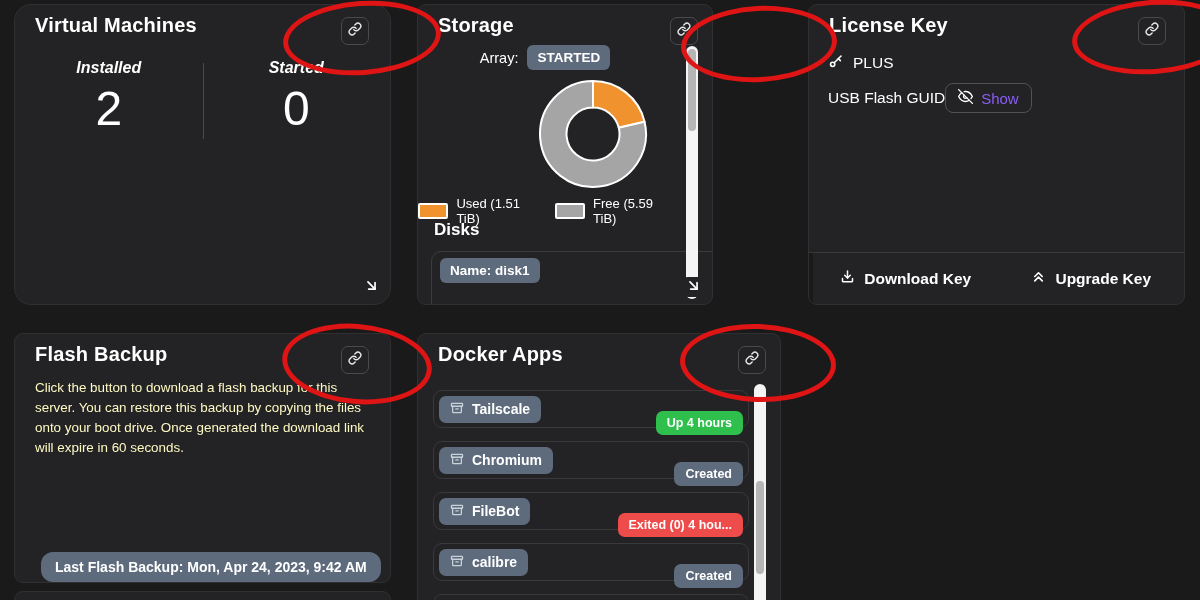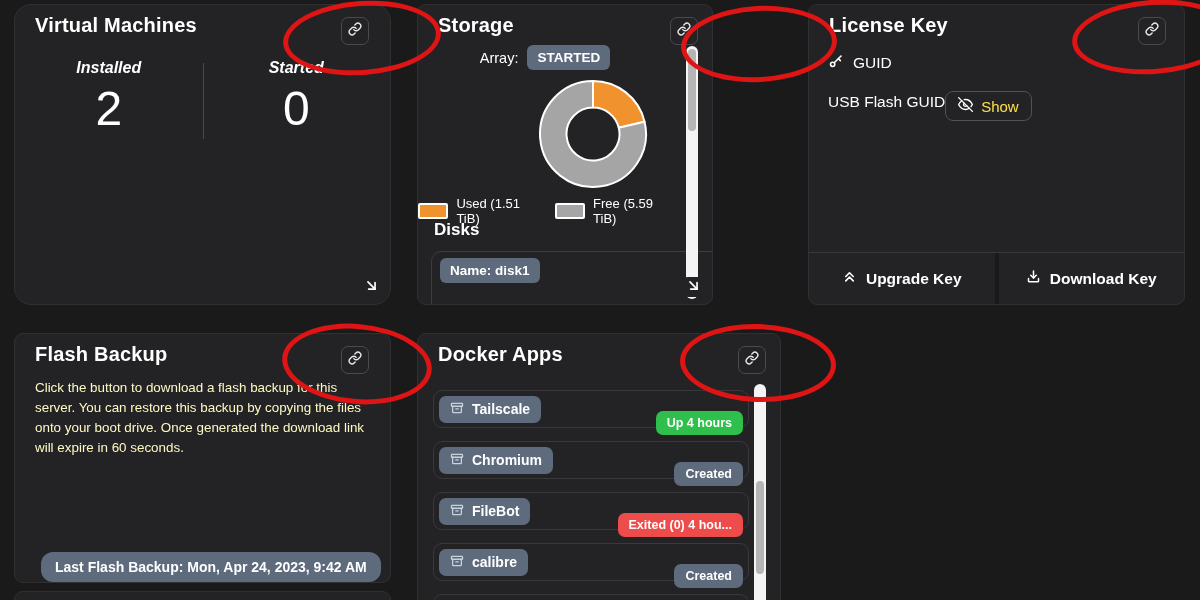--- a/index.html
+++ b/index.html
@@ -41,21 +41,21 @@
   .legend-item{display:flex;align-items:center;gap:8px;}
   .legend-swatch{width:29px;height:12px;border:2px solid #fff;border-radius:2px;}
   .legend-text{font-size:13px;color:#fff;}
   .disks-heading{position:absolute;top:215px;left:16px;font-size:17px;font-weight:700;}
   .disk-row{position:absolute;top:246px;left:13px;width:322px;height:70px;border:1px solid #3c3c3e;border-radius:10px;padding:9px 8px;box-sizing:border-box;}
   .vscroll{position:absolute;width:12px;background:#f4f4f4;border-radius:6px;z-index:5;}
   .vscroll-thumb{position:absolute;left:2px;width:8px;background:#b5b5b5;border-radius:4px;}
   
   .plus-row{position:absolute;top:48px;left:19px;display:flex;align-items:center;gap:9px;font-size:15.5px;}
   .guid-row{position:absolute;top:78px;left:19px;display:flex;align-items:center;font-size:15.5px;}
-  .show-btn{display:flex;align-items:center;gap:8px;border:1px solid #525254;border-radius:8px;padding:5px 12px;font-size:15px;font-weight:500;cursor:pointer;background:transparent;color:#fde047;margin-top:8px;}
+  .show-btn{display:flex;align-items:center;gap:8px;border:1px solid #525254;border-radius:8px;padding:5px 12px;font-size:15px;font-weight:500;cursor:pointer;background:transparent;color:#8b5cf6;}
   .license-footer{position:absolute;left:0;right:0;bottom:0;height:51px;border-top:1px solid #39393b;display:flex;}
   .footer-btn{flex:1;display:flex;align-items:center;justify-content:center;gap:9px;font-size:15.5px;font-weight:600;cursor:pointer;}
   .footer-btn.right{border-left:4px solid #1a1a1b;}
   
   .flash-desc{position:absolute;top:44px;left:20px;width:330px;font-size:13.4px;line-height:1.5;font-weight:500;color:#fef9c3;}
   .flash-badge{position:absolute;top:218px;left:26px;background:#5d6b7c;border-radius:12px;padding:7px 14px;font-size:14px;font-weight:700;white-space:nowrap;}
   
   .docker-list{position:absolute;top:56px;left:15px;width:316px;}
   .docker-row{height:38px;border:1px solid #39393b;border-radius:9px;margin-bottom:13px;display:flex;align-items:center;justify-content:space-between;padding:0 5px;box-sizing:border-box;cursor:pointer;}
   .app-badge{display:flex;align-items:center;gap:8px;background:#5d6b7c;border-radius:7px;padding:5px 11px;font-size:14px;font-weight:700;}
@@ -146,48 +146,48 @@
           <path d="M10 13a5 5 0 0 0 7.54.54l3-3a5 5 0 0 0-7.07-7.07l-1.72 1.71"></path>
           <path d="M14 11a5 5 0 0 0-7.54-.54l-3 3a5 5 0 0 0 7.07 7.07l1.71-1.71"></path>
         </svg></span>
   </div>
   <div class="plus-row">
     <span><svg width="16" height="16" viewBox="0 0 24 24" fill="none" stroke="#fff" stroke-width="2.4" stroke-linecap="round" stroke-linejoin="round">
           <circle cx="7" cy="17" r="3.2"></circle>
           <path d="M9.4 14.6 L19.5 4.5"></path>
           <path d="M15.5 8.5 l3 3"></path>
         </svg></span>
-    <span>GUID</span>
+    <span>PLUS</span>
   </div>
   <div class="guid-row">
     <span>USB Flash GUID</span>
     <button class="show-btn">
       <span><svg width="15" height="15" viewBox="0 0 24 24" fill="none" stroke="#fff" stroke-width="2.2" stroke-linecap="round" stroke-linejoin="round">
             <path d="M17.94 17.94A10.07 10.07 0 0 1 12 20c-7 0-11-8-11-8a18.45 18.45 0 0 1 5.06-5.94M9.9 4.24A9.12 9.12 0 0 1 12 4c7 0 11 8 11 8a18.5 18.5 0 0 1-2.16 3.19m-6.72-1.07a3 3 0 1 1-4.24-4.24"></path>
             <line x1="1" y1="1" x2="23" y2="23"></line>
           </svg></span>
       <span>Show</span>
     </button>
   </div>
   <div class="license-footer">
-    <div class="footer-btn">
-      <span><svg width="15" height="15" viewBox="0 0 24 24" fill="none" stroke="#fff" stroke-width="2.6" stroke-linecap="round" stroke-linejoin="round">
-            <polyline points="6 12 12 6 18 12"></polyline>
-            <polyline points="6 19 12 13 18 19"></polyline>
-          </svg></span>
-      <span>Upgrade Key</span>
-    </div>
     <div class="footer-btn right">
       <span><svg width="15" height="15" viewBox="0 0 24 24" fill="none" stroke="#fff" stroke-width="2.4" stroke-linecap="round" stroke-linejoin="round">
             <path d="M20 15v4a1.5 1.5 0 0 1-1.5 1.5h-13A1.5 1.5 0 0 1 4 19v-4"></path>
             <polyline points="7.5 10 12 14.5 16.5 10"></polyline>
             <line x1="12" y1="14.5" x2="12" y2="3"></line>
           </svg></span>
       <span>Download Key</span>
     </div>
+    <div class="footer-btn">
+      <span><svg width="15" height="15" viewBox="0 0 24 24" fill="none" stroke="#fff" stroke-width="2.6" stroke-linecap="round" stroke-linejoin="round">
+            <polyline points="6 12 12 6 18 12"></polyline>
+            <polyline points="6 19 12 13 18 19"></polyline>
+          </svg></span>
+      <span>Upgrade Key</span>
+    </div>
   </div>
 </div>
 
 <div class="card" style="left:14px;top:333px;width:377px;height:250px;">
   <div class="card-title">Flash Backup</div>
   <div class="icon-btn" style="right:21px;">
     <span><svg width="14" height="14" viewBox="0 0 24 24" fill="none" stroke="#e8e8e8" stroke-width="2.4" stroke-linecap="round" stroke-linejoin="round">
           <path d="M10 13a5 5 0 0 0 7.54.54l3-3a5 5 0 0 0-7.07-7.07l-1.72 1.71"></path>
           <path d="M14 11a5 5 0 0 0-7.54-.54l-3 3a5 5 0 0 0 7.07 7.07l1.71-1.71"></path>
         </svg></span>

